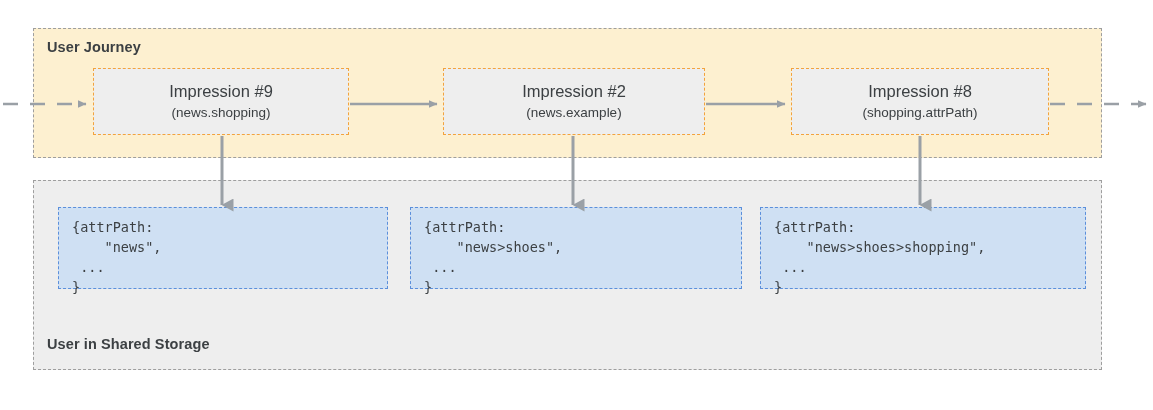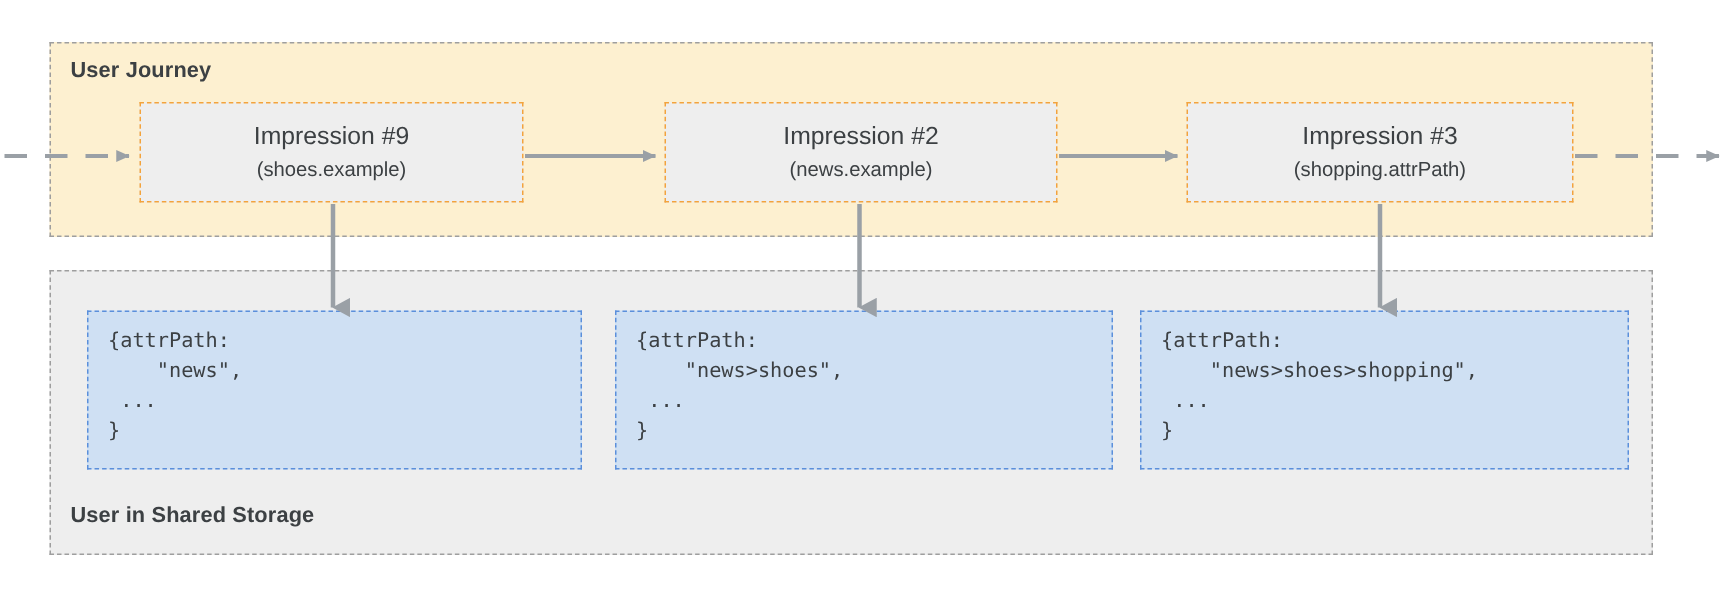--- a/index.html
+++ b/index.html
@@ -80,21 +80,21 @@
     font-size: 13.5px;
     color: #3c4043;
     white-space: nowrap;
     margin-top: 1px;
   }
   
   .code-block {
     position: absolute;
     box-sizing: border-box;
     top: 207px;
-    height: 106px;
+    height: 82px;
     background: #cfe0f3;
     border: 1.5px dashed #5b8fdb;
     padding: 10px 0 0 13px;
     font-family: "DejaVu Sans Mono", monospace;
     font-size: 13.5px;
     line-height: 1.47;
     color: #3c4043;
     white-space: pre;
   }
   #code-block-1 { left: 58px;  width: 330px; }
@@ -109,30 +109,30 @@
 </head>
 <body>
 
 <div id="diagram">
 
   <div class="panel" id="journey-panel"></div>
   <div class="panel-label" id="journey-label">User Journey</div>
 
   <div class="impression-box" id="impression-box-1">
     <div class="impression-title">Impression #9</div>
-    <div class="impression-host">(shoes.example)</div>
+    <div class="impression-host">(news.shopping)</div>
   </div>
 
   <div class="impression-box" id="impression-box-2">
     <div class="impression-title">Impression #2</div>
     <div class="impression-host">(news.example)</div>
   </div>
 
   <div class="impression-box" id="impression-box-3">
-    <div class="impression-title">Impression #3</div>
+    <div class="impression-title">Impression #8</div>
     <div class="impression-host">(shopping.attrPath)</div>
   </div>
 
   <div class="panel" id="storage-panel"></div>
   <div class="panel-label" id="storage-label">User in Shared Storage</div>
 
   <div class="code-block" id="code-block-1">{attrPath:
     "news",
  ...
 }</div>

